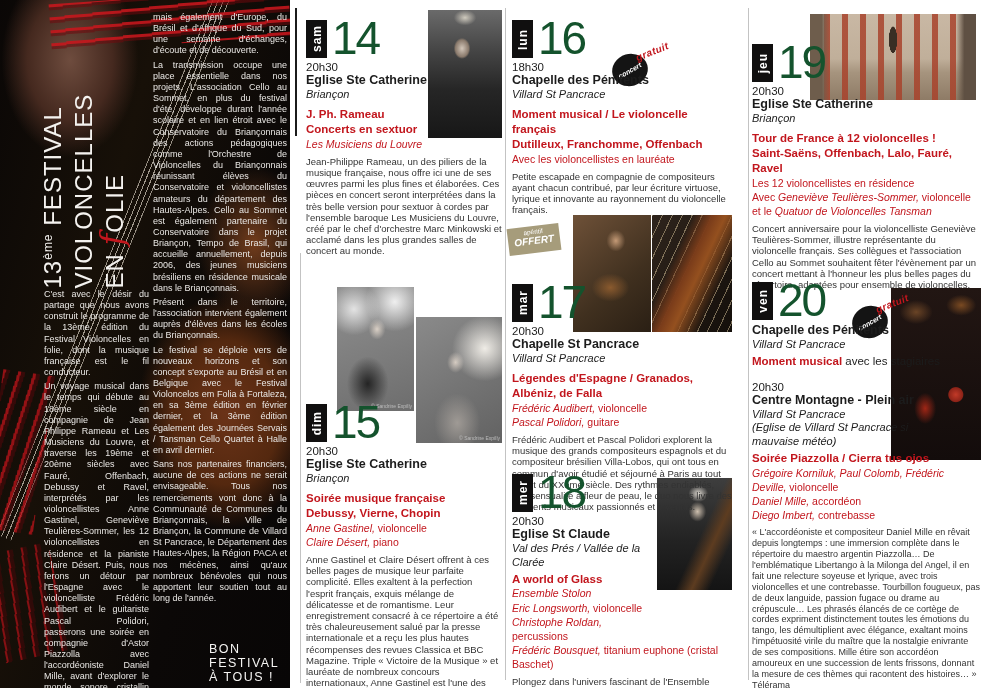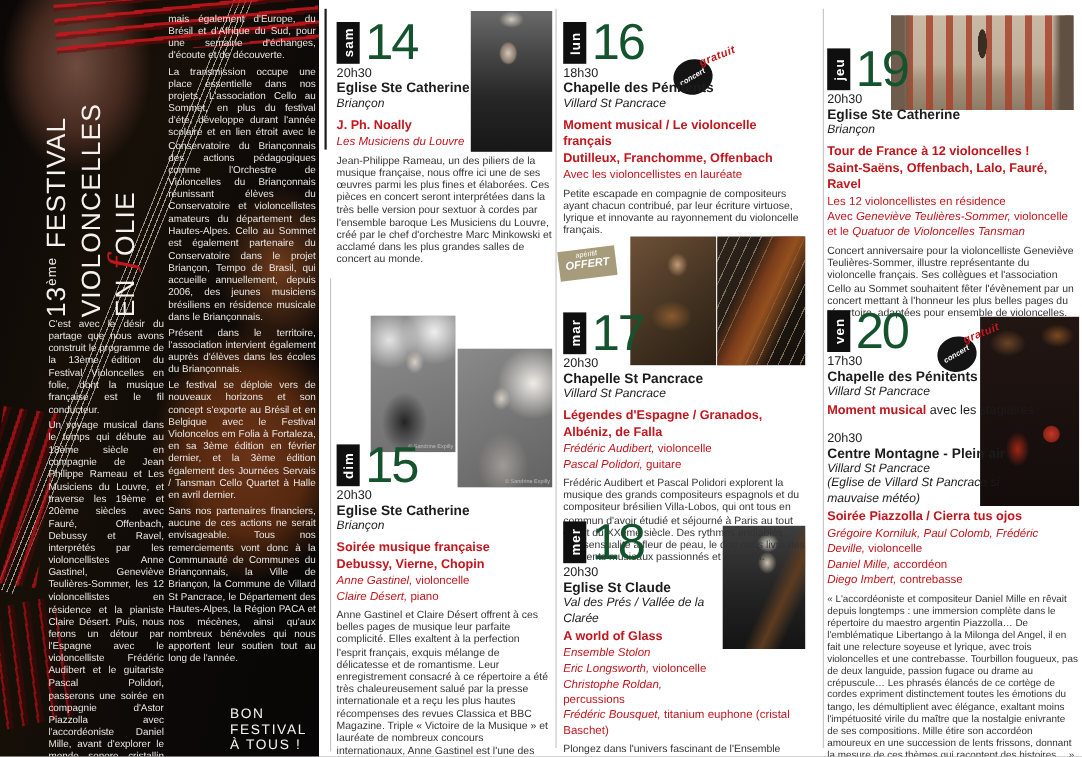--- a/index.html
+++ b/index.html
@@ -177,21 +177,22 @@
   <section class="event" style="left:306px;top:20px;width:196px;">
     <div class="dayrow">
       <div class="tagbox">
           <span>sam</span>
         </div>
       <div class="datenum">14</div>
     </div>
     <p class="time">20h30</p>
     <p class="venue">Eglise Ste Catherine</p>
     <p class="city">Briançon</p>
-    <p class="prog">J. Ph. Noally</p>
+    <p class="prog">J. Ph. Rameau</p>
+    <p class="prog">Concerts en sextuor</p>
     <p class="perf"><span class="it">Les Musiciens du Louvre</span><span></span></p>
     <p class="desc">Jean-Philippe Rameau, un des piliers de la musique française, nous offre ici une de ses œuvres parmi les plus fines et élaborées. Ces pièces en concert seront interprétées dans la très belle version pour sextuor à cordes par l'ensemble baroque Les Musiciens du Louvre, créé par le chef d'orchestre Marc Minkowski et acclamé dans les plus grandes salles de concert au monde.</p>
   </section>
 
   <section class="event" style="left:306px;top:404px;width:196px;">
     <div class="dayrow">
       <div class="tagbox">
           <span>dim</span>
         </div>
       <div class="datenum">15</div>
@@ -275,21 +276,20 @@
     <p class="desc">Concert anniversaire pour la violoncelliste Geneviève Teulières-Sommer, illustre représentante du violoncelle français. Ses collègues et l'association Cello au Sommet souhaitent fêter l'évènement par un concert mettant à l'honneur les plus belles pages du répertoire, adaptées pour ensemble de violoncelles.</p>
   </section>
 
   <section class="event" style="left:752px;top:282px;width:228px;">
     <div class="dayrow">
       <div class="tagbox">
           <span>ven</span>
         </div>
       <div class="datenum">20</div>
     </div>
-    <p class="time">17h30</p>
     <p class="venue">Chapelle des Pénitents</p>
     <p class="city" style="margin-bottom:2px !important;">Villard St Pancrace</p>
     <p style="font-size:11.5px;line-height:1.3;"><span class="prog">Moment musical</span><span> avec les stagiaires</span></p>
     <div class="gap"></div>
     <p class="time">20h30</p>
     <p class="venue">Centre Montagne - Plein air</p>
     <p class="city" style="margin-bottom:0 !important;">Villard St Pancrace</p>
     <p class="note" style="width:160px;margin-bottom:3px;">(Eglise de Villard St Pancrace si mauvaise météo)</p>
     <p class="prog">Soirée Piazzolla / Cierra tus ojos</p>
     <p class="perf"><span class="it">Grégoire Korniluk, Paul Colomb, Frédéric Deville,</span><span> violoncelle</span></p>

